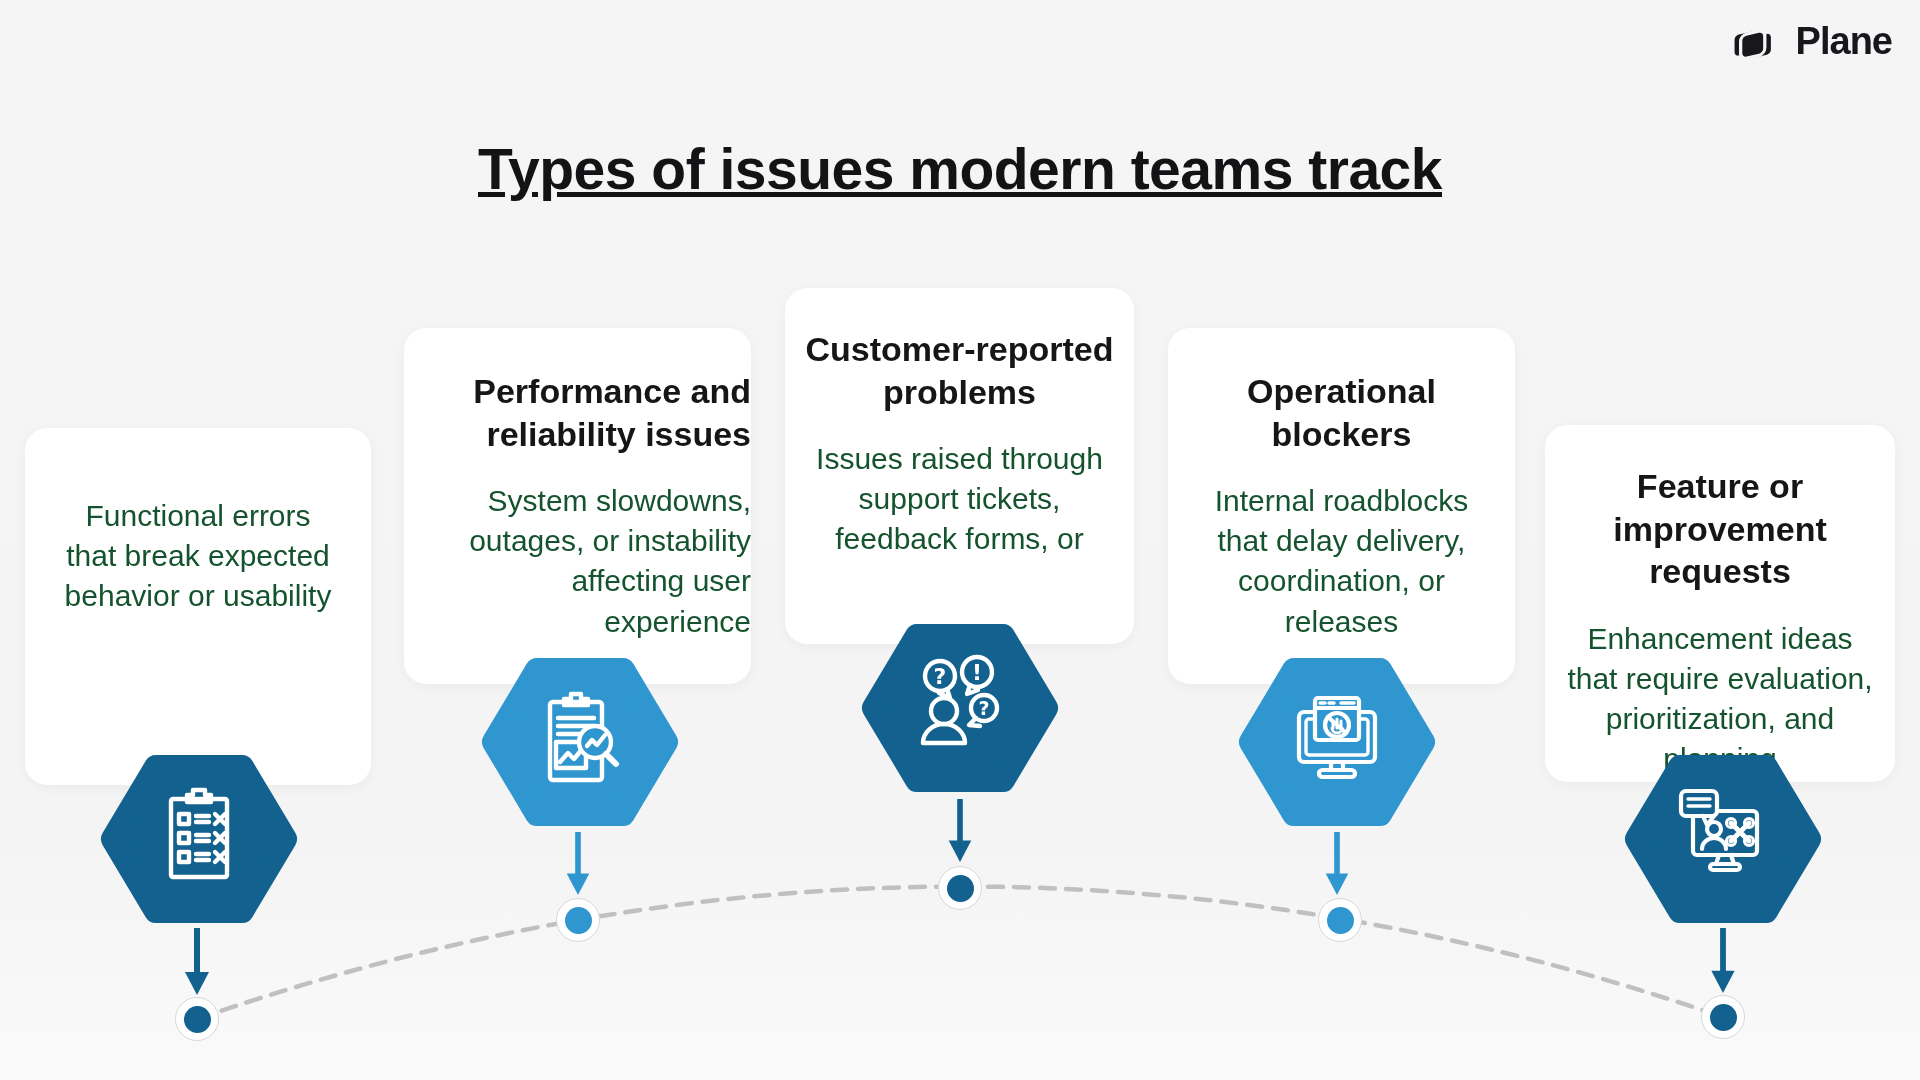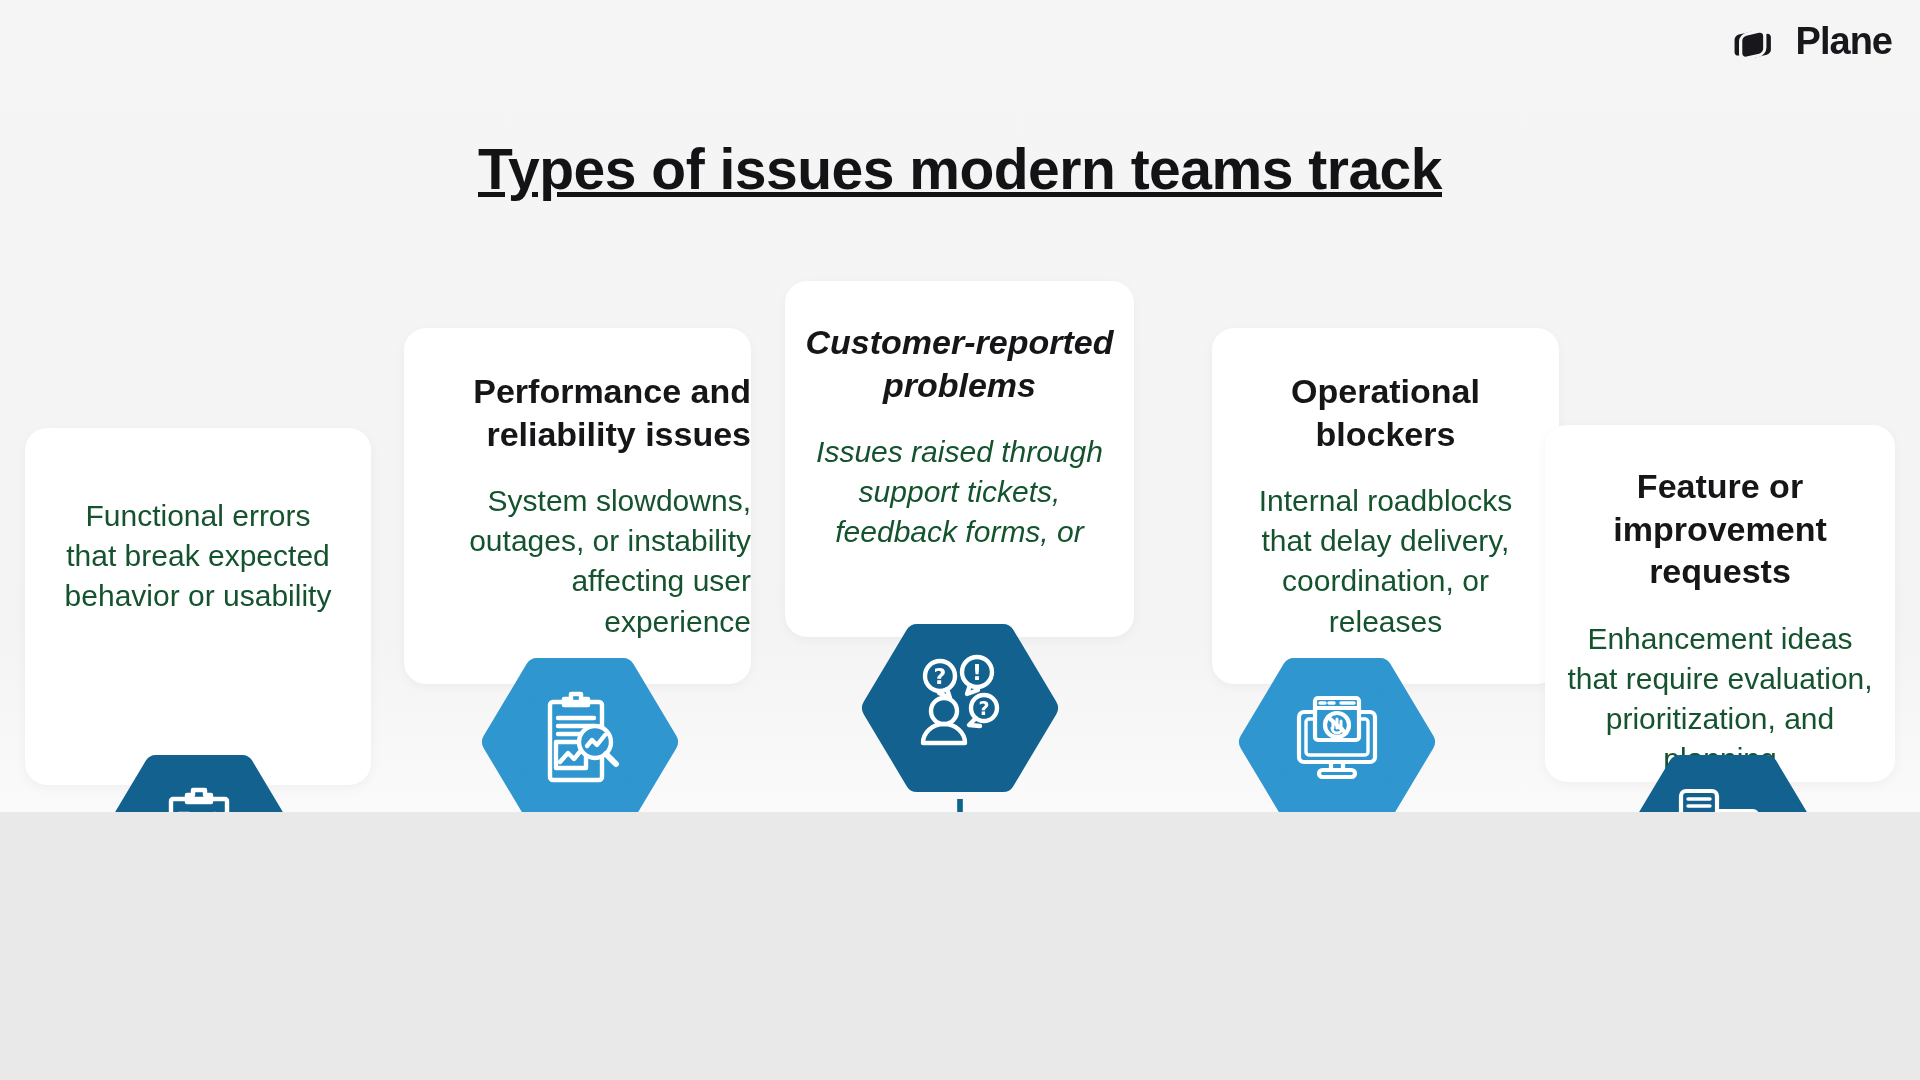--- a/index.html
+++ b/index.html
@@ -1,17 +1,17 @@
 <!DOCTYPE html>
 <html><head>
 <meta charset="utf-8">
 <style>
   html,body{margin:0;padding:0;background:#e9e9ea;}
   .canvas{
-    position:relative;width:1920px;height:812px;overflow:hidden;
+    position:relative;width:1920px;height:1080px;overflow:hidden;
     background:linear-gradient(180deg,#f5f5f6 0%,#f4f4f5 78%,#fafafa 100%);
     font-family:"Liberation Sans",sans-serif;
   }
   
   .page-title{
     position:absolute;top:136px;left:0;width:100%;text-align:center;
     font-size:57px;font-weight:bold;color:#131316;letter-spacing:-0.5px;text-decoration:underline;
   }
   .brand{
     position:absolute;top:20px;right:28px;display:flex;align-items:center;gap:9px;
@@ -20,22 +20,22 @@
   
   .card{
     position:absolute;background:#ffffff;border-radius:22px;
     box-shadow:0 3px 12px rgba(0,0,0,0.045);
     box-sizing:border-box;text-align:center;
   }
   .card-title{font-size:34px;font-weight:bold;line-height:1.25;color:#161618;}
   .card-body{font-size:30px;line-height:1.34;color:#14532d;margin-top:26px;}
   .c1{left:25px; top:428px; width:346px;height:357px;padding-top:42px;}
   .c2{left:404px;top:328px; width:347px;height:356px;padding-top:42px;text-align:right;}
-  .c3{left:785px;top:281px; width:349px;height:356px;padding-top:40px;font-style:italic;}
-  .c4{left:1168px;top:328px;width:347px;height:356px;padding-top:42px;margin-left:44px;}
+  .c3{left:785px;top:288px; width:349px;height:356px;padding-top:40px;}
+  .c4{left:1168px;top:328px;width:347px;height:356px;padding-top:42px;}
   .c5{left:1545px;top:425px;width:350px;height:357px;padding-top:40px;text-align:center;}
   
   .hex{position:absolute;width:200px;height:176px;}
   .h1{left:99px; top:751px;}
   .h2{left:480px;top:654px;}
   .h3{left:860px;top:620px;}
   .h4{left:1237px;top:654px;}
   .h5{left:1623px;top:751px;}
   
   .arrow{position:absolute;width:28px;}

